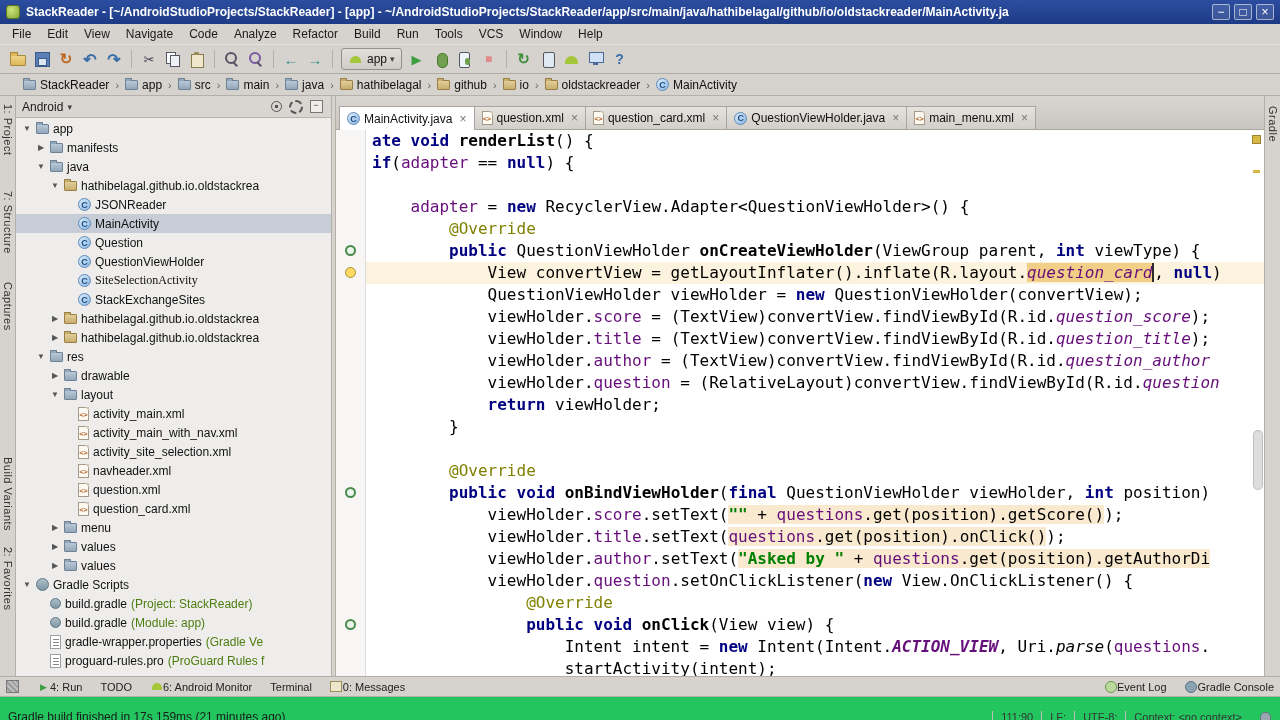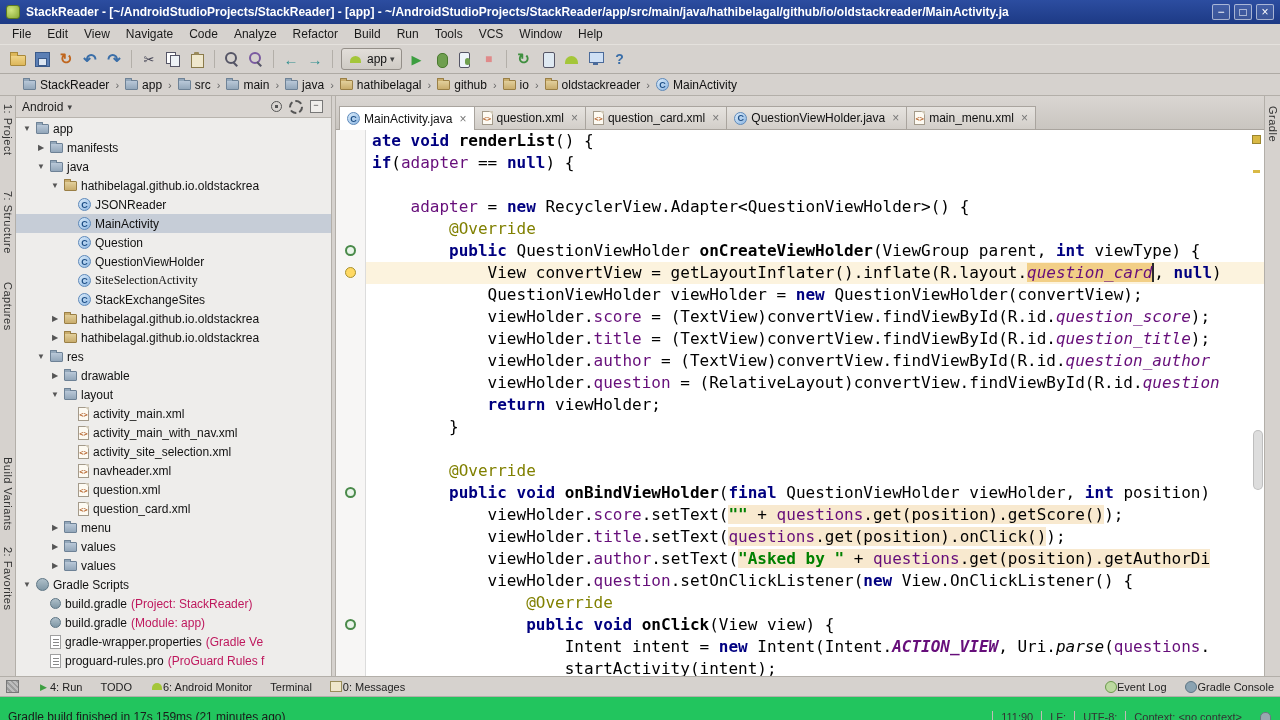--- a/index.html
+++ b/index.html
@@ -100,21 +100,21 @@
   .ph-icons{display:inline-flex;gap:2px}
   .ph-icons .phi{width:18px;height:16px;display:inline-flex;align-items:center;justify-content:center;position:relative}
   .locate-icon::before{content:"";width:9px;height:9px;border:1.5px solid #555;border-radius:50%;background:radial-gradient(circle,#555 1.5px,transparent 2px)}
   .settings-gear-icon::before{content:"";width:10px;height:10px;border:2px dashed #555;border-radius:50%}
   .collapse-all-icon::before{content:"−";width:11px;height:11px;border:1px solid #777;color:#444;font-size:9px;line-height:9px;text-align:center;background:#efedea}
   .tree{flex:1;overflow:hidden;padding-top:1px}
   .tree-row{display:flex;align-items:center;height:19px;gap:4px;white-space:nowrap;overflow:hidden}
   .tree-row.sel{background:#c6cdd7}
   .arrow{width:10px;font-size:8px;color:#555;text-align:center;flex:none}
   .t-lbl{font-size:12px;color:#111}
-  .t-sub{font-size:12px;color:#be185d}
+  .t-sub{font-size:12px;color:#4d7c0f}
 
   .splitter{width:4px;background:#d6d2ce;border-right:1px solid #b3afa9;flex:none}
 
   
   .editor{flex:1;display:flex;flex-direction:column;min-width:0}
   .tabs{height:34px;display:flex;align-items:flex-end;background:linear-gradient(#dad6d2,#c9c5c0);border-bottom:1px solid #a9a49e;padding-left:3px;flex:none}
   .tab{display:inline-flex;align-items:center;gap:4px;height:23px;padding:0 7px;border:1px solid #a9a49e;border-bottom:none;background:linear-gradient(#e6e3df,#d2cec9);font-size:12px;margin-right:-1px;white-space:nowrap}
   .tab.active{background:#fff;height:24px;margin-bottom:-1px}
   .tab-close{color:#777;font-size:12px;margin-left:3px}
   .editor-body{position:relative;display:flex;height:556px;background:#fff;overflow:hidden}

